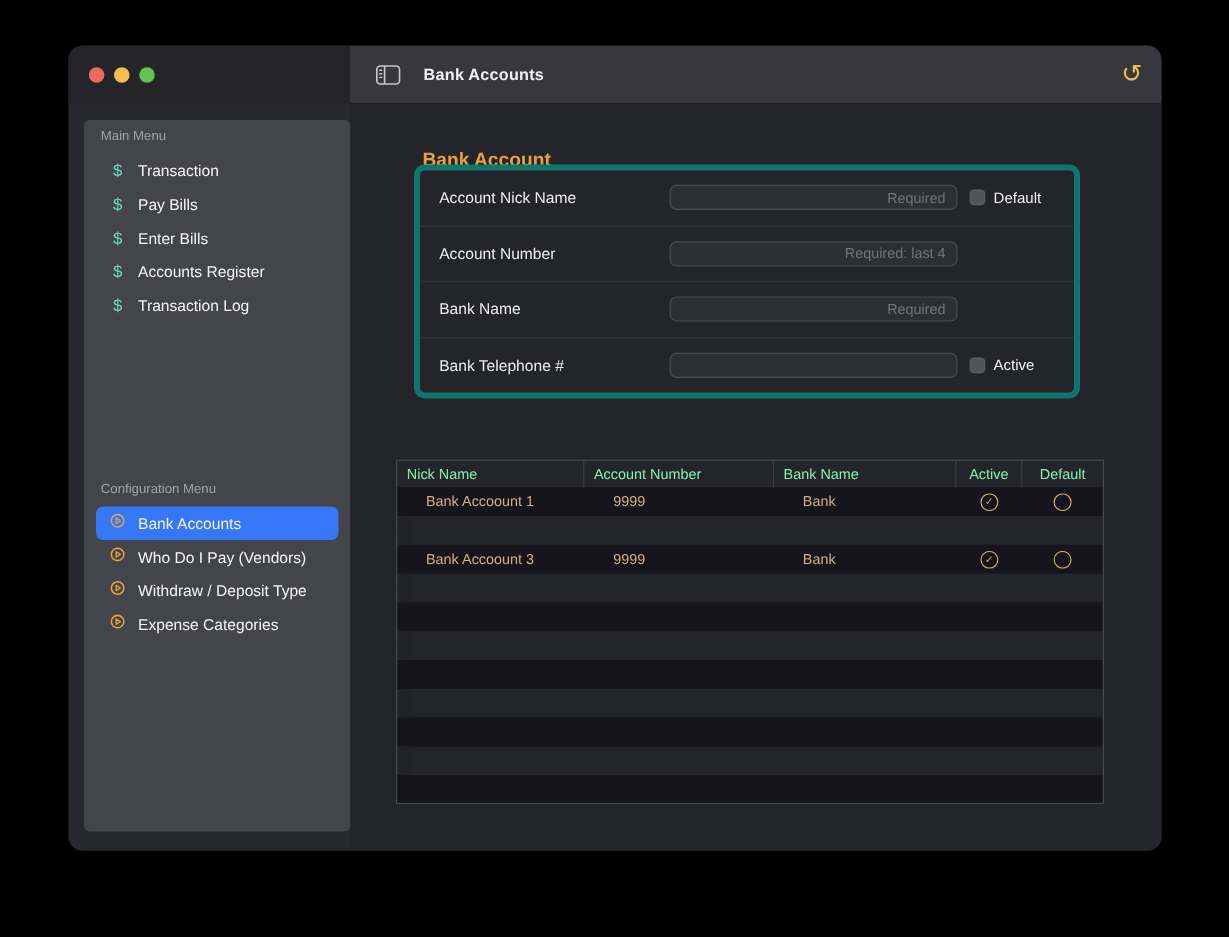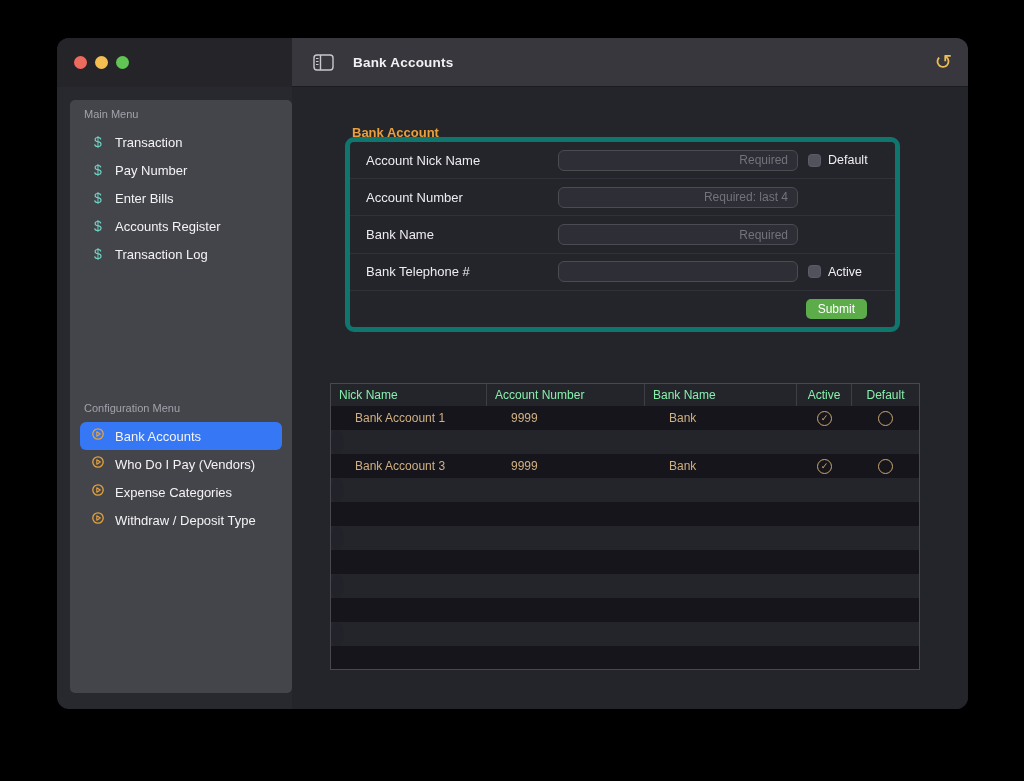--- a/index.html
+++ b/index.html
@@ -34,21 +34,21 @@
   .side-label { padding:2px 0 0 14px; font-size:11px; color:#a2a2aa; height:20px; }
   .side-items { margin-top:2px; padding:0 10px; }
   .side-item { height:28px; display:flex; align-items:center; border-radius:6px; padding:0 8px; }
   .side-item.selected { background:#3577f5; }
   .side-item .ic { width:20px; text-align:center; flex:0 0 20px; }
   .dollar { color:#6fd4c4; font-size:14px; font-weight:500; }
   .side-item .lbl { color:#f4f4f6; font-size:13px; margin-left:7px; white-space:nowrap; }
 
   
   .content { position:absolute; left:235px; top:49px; right:0; bottom:0; background:#24242b; }
-  .section-title { position:absolute; left:60px; top:38px; color:#e9a03d; font-size:13px; font-weight:bold; }
+  .section-title { position:absolute; left:60px; top:38px; color:#e9a03d; font-size:16px; font-weight:bold; }
 
   
   .form-card { position:absolute; left:53px; top:50px; width:555px; height:195px;
                border:5px solid #0f766e; border-radius:9px; display:flex; flex-direction:column; }
   .form-row { flex:1; display:flex; align-items:center; padding:0 16px; }
   .form-row + .form-row { border-top:1px solid #31313a; }
   .f-label { flex:0 0 192px; color:#ececf0; font-size:13px; }
   .f-input { width:240px; height:21px; background:#2e2e36; border:1px solid #4b4b53; border-radius:6px;
              color:#ddd; font-size:12px; text-align:right; padding:0 9px; outline:none;
              font-family:"Liberation Sans",sans-serif; }
@@ -109,21 +109,21 @@
 
       <div class="side-section main">
         <div class="side-label">Main Menu</div>
         <div class="side-items">
           <div class="side-item">
             <span class="ic dollar">$</span>
             <span class="lbl">Transaction</span>
           </div>
           <div class="side-item">
             <span class="ic dollar">$</span>
-            <span class="lbl">Pay Number</span>
+            <span class="lbl">Pay Bills</span>
           </div>
           <div class="side-item">
             <span class="ic dollar">$</span>
             <span class="lbl">Enter Bills</span>
           </div>
           <div class="side-item">
             <span class="ic dollar">$</span>
             <span class="lbl">Accounts Register</span>
           </div>
           <div class="side-item">
@@ -154,30 +154,30 @@
             </span>
             <span class="lbl">Who Do I Pay (Vendors)</span>
           </div>
           <div class="side-item">
             <span class="ic">
               <svg width="14" height="14" viewBox="0 0 14 14" fill="none">
                 <circle cx="7" cy="7" r="5.2" stroke="#e5a33e" stroke-width="1.3"></circle>
                 <path d="M5.8 4.8 L9.3 7 L5.8 9.2 Z" fill="none" stroke="#e5a33e" stroke-width="1.1" stroke-linejoin="round"></path>
               </svg>
             </span>
+            <span class="lbl">Withdraw / Deposit Type</span>
+          </div>
+          <div class="side-item">
+            <span class="ic">
+              <svg width="14" height="14" viewBox="0 0 14 14" fill="none">
+                <circle cx="7" cy="7" r="5.2" stroke="#e5a33e" stroke-width="1.3"></circle>
+                <path d="M5.8 4.8 L9.3 7 L5.8 9.2 Z" fill="none" stroke="#e5a33e" stroke-width="1.1" stroke-linejoin="round"></path>
+              </svg>
+            </span>
             <span class="lbl">Expense Categories</span>
-          </div>
-          <div class="side-item">
-            <span class="ic">
-              <svg width="14" height="14" viewBox="0 0 14 14" fill="none">
-                <circle cx="7" cy="7" r="5.2" stroke="#e5a33e" stroke-width="1.3"></circle>
-                <path d="M5.8 4.8 L9.3 7 L5.8 9.2 Z" fill="none" stroke="#e5a33e" stroke-width="1.1" stroke-linejoin="round"></path>
-              </svg>
-            </span>
-            <span class="lbl">Withdraw / Deposit Type</span>
           </div>
         </div>
       </div>
     </div>
 
     <div class="content">
       <div class="section-title">Bank Account</div>
 
       <div class="form-card">
         <div class="form-row">
@@ -192,23 +192,20 @@
         </div>
         <div class="form-row">
           <span class="f-label">Bank Name</span>
           <input class="f-input" type="text" placeholder="Required" style="">
         </div>
         <div class="form-row">
           <span class="f-label">Bank Telephone #</span>
           <input class="f-input" type="text" placeholder="" style="">
           <span class="checkbox"></span>
           <span class="cb-label">Active</span>
-        </div>
-        <div class="form-row submit-row">
-          <button class="submit-btn">Submit</button>
         </div>
       </div>
 
       <div class="acct-table">
         <div class="t-header">
           <span class="t-hcell c1">Nick Name</span>
           <span class="t-hcell c2">Account Number</span>
           <span class="t-hcell c3">Bank Name</span>
           <span class="t-hcell c4">Active</span>
           <span class="t-hcell c5">Default</span>

